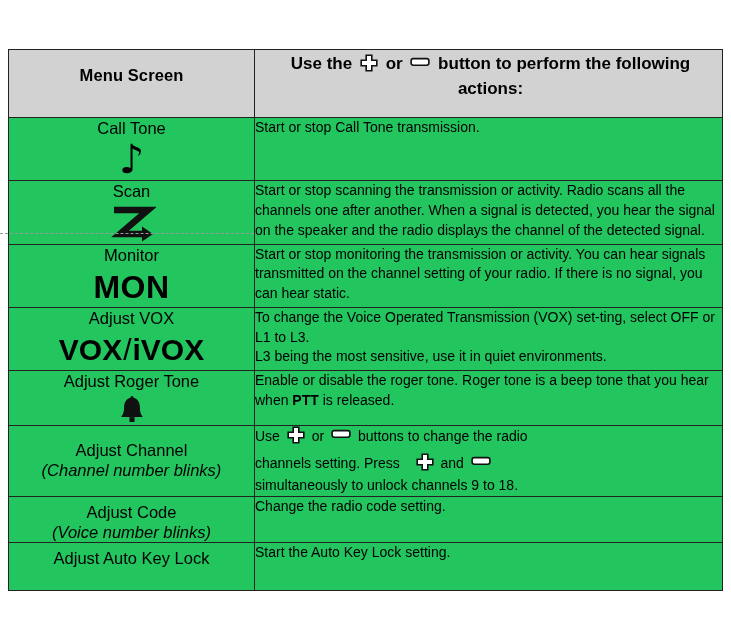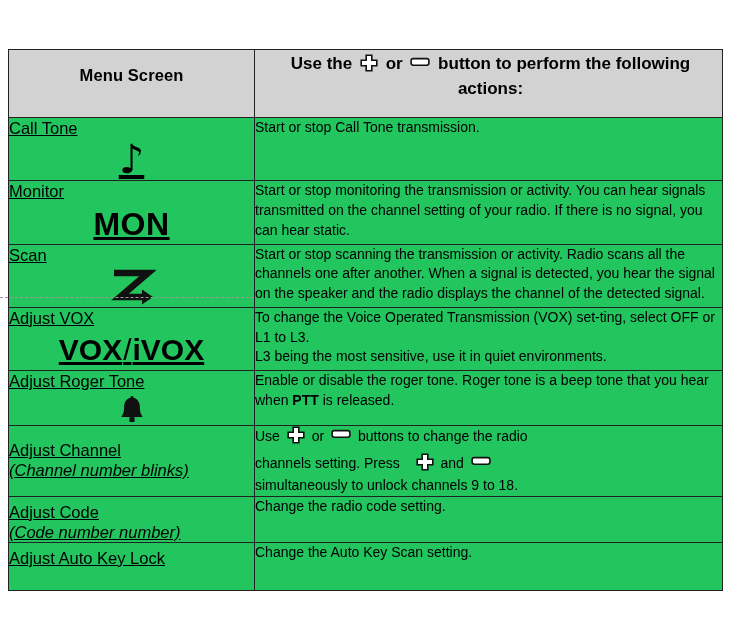--- a/index.html
+++ b/index.html
@@ -58,22 +58,22 @@
   }
   .hdr-desc-text {
     font-weight: bold;
     font-size: 17px;
     line-height: 1.45;
     padding: 2px 4px 16px 8px;
   }
 
   
   .menu-cell {
+    text-align: center;
     padding: 6px 6px 10px 6px;
-    text-decoration: underline;
   }
   .menu-label {
     font-size: 16.5px;
     line-height: 1.22;
     white-space: nowrap;
   }
   .menu-sublabel {
     font-style: italic;
     font-size: 16.5px;
     line-height: 1.22;
@@ -187,46 +187,46 @@
           <div class="glyph-row">
             <span class="glyph-note">♪</span>
           </div>
         </td>
         <td class="desc-cell">
           <p>Start or stop Call Tone transmission.</p>
         </td>
       </tr>
 
       <tr>
-        <td class="menu-cell">
-          <div class="menu-label">Monitor</div>
-          <div class="glyph-row">
-            <span class="glyph-text">MON</span>
-          </div>
-        </td>
-        <td class="desc-cell">
-          <p>Start or stop monitoring the transmission or activity. You can hear signals transmitted on the channel setting of your radio. If there is no signal, you can hear static.</p>
-        </td>
-      </tr>
-
-      <tr>
         <td class="menu-cell scan-cell">
           <div class="menu-label">Scan</div>
           <div class="glyph-row">
             <span>
               <svg class="glyph-svg" viewBox="0 0 48 40" width="48" height="40" aria-hidden="true">
                 <path d="M6 6 H40 L12 30 H36" fill="none" stroke="#111111" stroke-width="6.5" stroke-linecap="butt" stroke-linejoin="miter"></path>
                 <path d="M34 22.5 L45 30 L34 37.5 Z" fill="#111111"></path>
               </svg>
             </span>
           </div>
           <div class="dashed-rule"></div>
         </td>
         <td class="desc-cell">
           <p>Start or stop scanning the transmission or activity. Radio scans all the channels one after another. When a signal is detected, you hear the signal on the speaker and the radio displays the channel of the detected signal.</p>
+        </td>
+      </tr>
+
+      <tr>
+        <td class="menu-cell">
+          <div class="menu-label">Monitor</div>
+          <div class="glyph-row">
+            <span class="glyph-text">MON</span>
+          </div>
+        </td>
+        <td class="desc-cell">
+          <p>Start or stop monitoring the transmission or activity. You can hear signals transmitted on the channel setting of your radio. If there is no signal, you can hear static.</p>
         </td>
       </tr>
 
       <tr>
         <td class="menu-cell">
           <div class="menu-label">Adjust VOX</div>
           <div class="glyph-row">
             <span class="glyph-vox"><span>VOX</span><span class="slash">/</span><span>iVOX</span></span>
           </div>
         </td>
@@ -291,32 +291,32 @@
               </svg>
             </span>
           </p>
           <p>simultaneously to unlock channels 9 to 18.</p>
         </td>
       </tr>
 
       <tr>
         <td class="menu-cell" style="padding-top:5px;">
           <div class="menu-label">Adjust Code</div>
-          <div class="menu-sublabel">(Code number number)</div>
+          <div class="menu-sublabel">(Voice number blinks)</div>
         </td>
         <td class="desc-cell">
           <p>Change the radio code setting.</p>
         </td>
       </tr>
 
       <tr>
         <td class="menu-cell" style="padding-top:5px;padding-bottom:22px">
           <div class="menu-label">Adjust Auto Key Lock</div>
         </td>
         <td class="desc-cell">
-          <p>Change the Auto Key Scan setting.</p>
+          <p>Start the Auto Key Lock setting.</p>
         </td>
       </tr>
 
     </tbody>
   </table>
 
 </div>
 
 </body></html>

